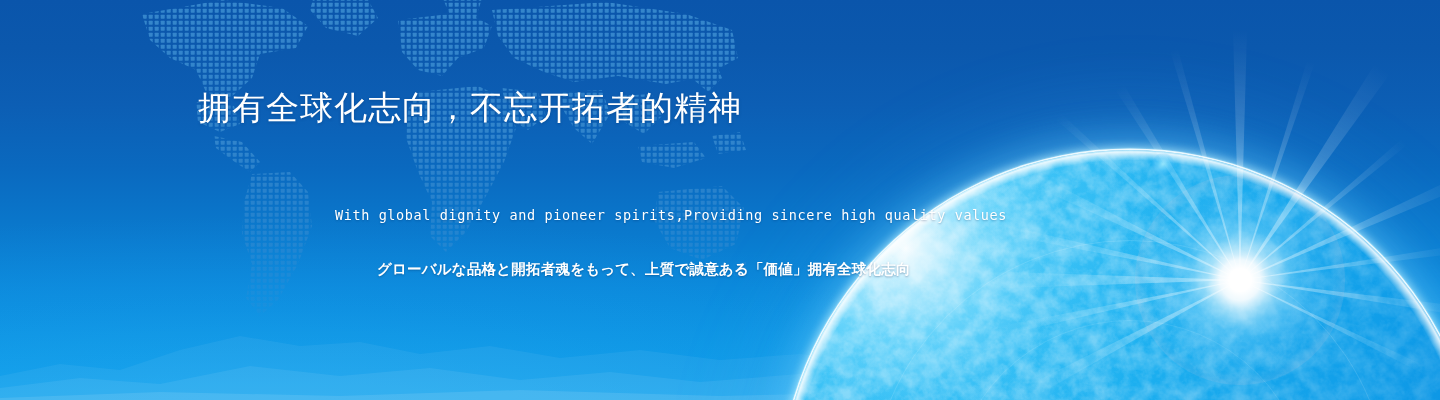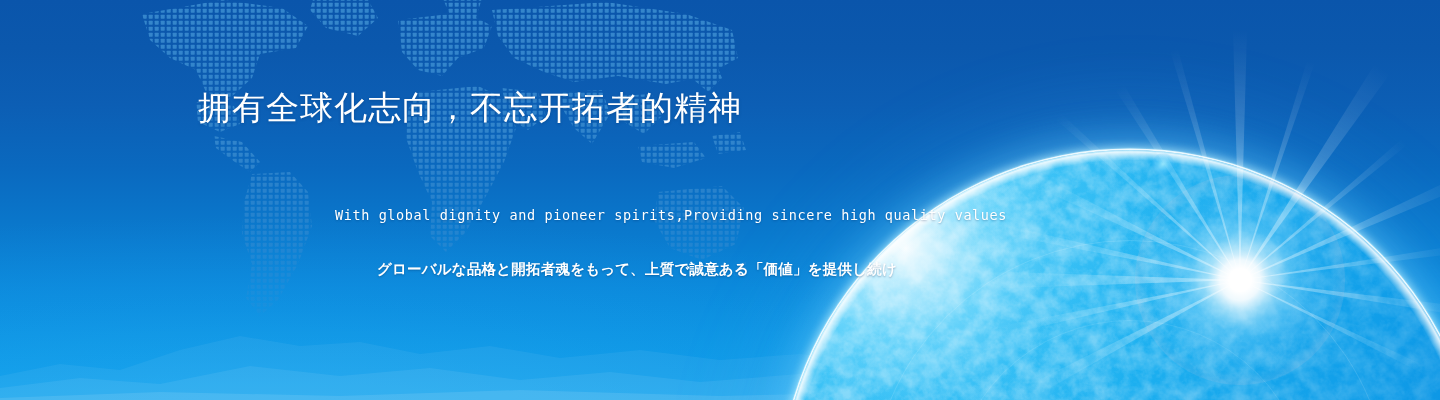--- a/index.html
+++ b/index.html
@@ -397,16 +397,16 @@
     </div>
     <div class="sun-halo"></div>
     <div class="sun-core"></div>
   </div>
 
   <div class="flare-dot"></div>
 
   <div class="copy">
     <div class="headline l1">拥有全球化志向，不忘开拓者的精神</div>
     <div class="subtitle-en">With global dignity and pioneer spirits,Providing sincere high quality values</div>
-    <div class="subtitle-jp">グローバルな品格と開拓者魂をもって、上質で誠意ある「価値」を提供し続け</div>
+    <div class="subtitle-jp">グローバルな品格と開拓者魂をもって、上質で誠意ある「価値」拥有全球化志向</div>
   </div>
 
 </div>
 
 </body></html>

